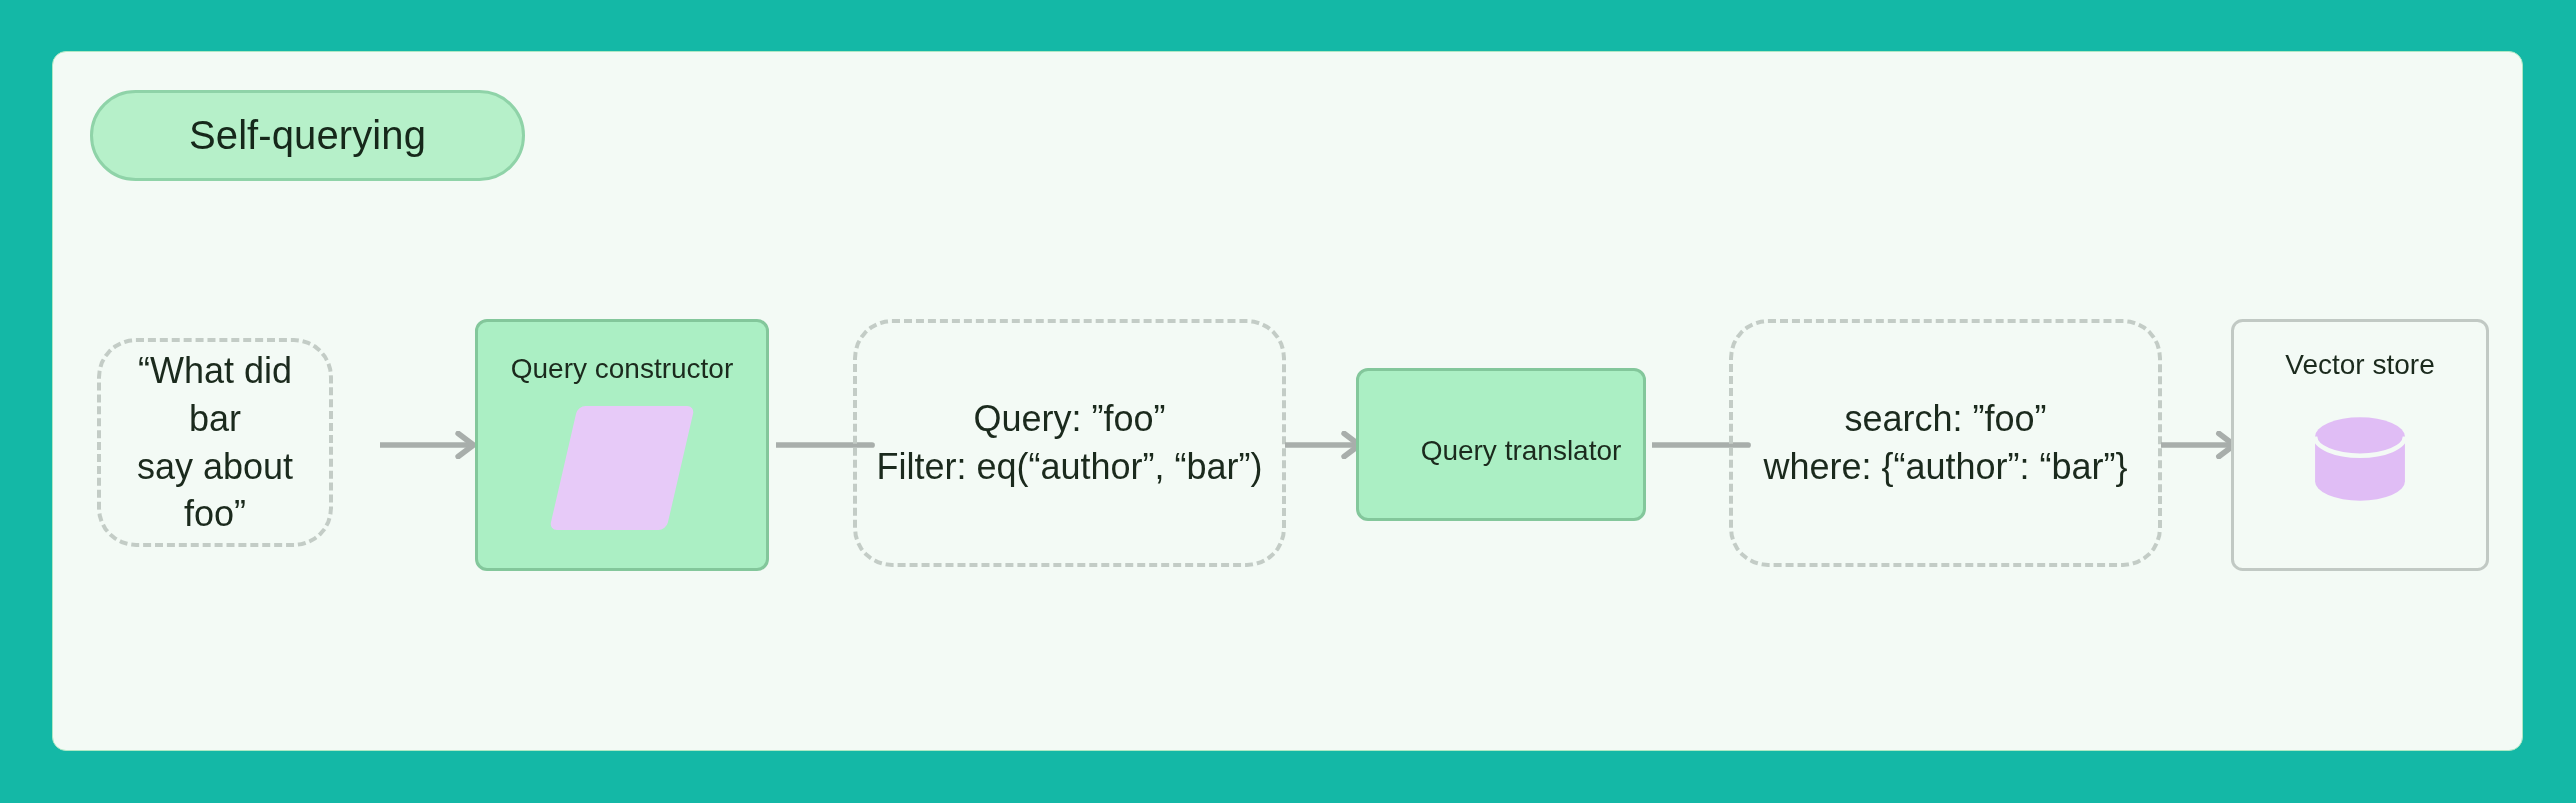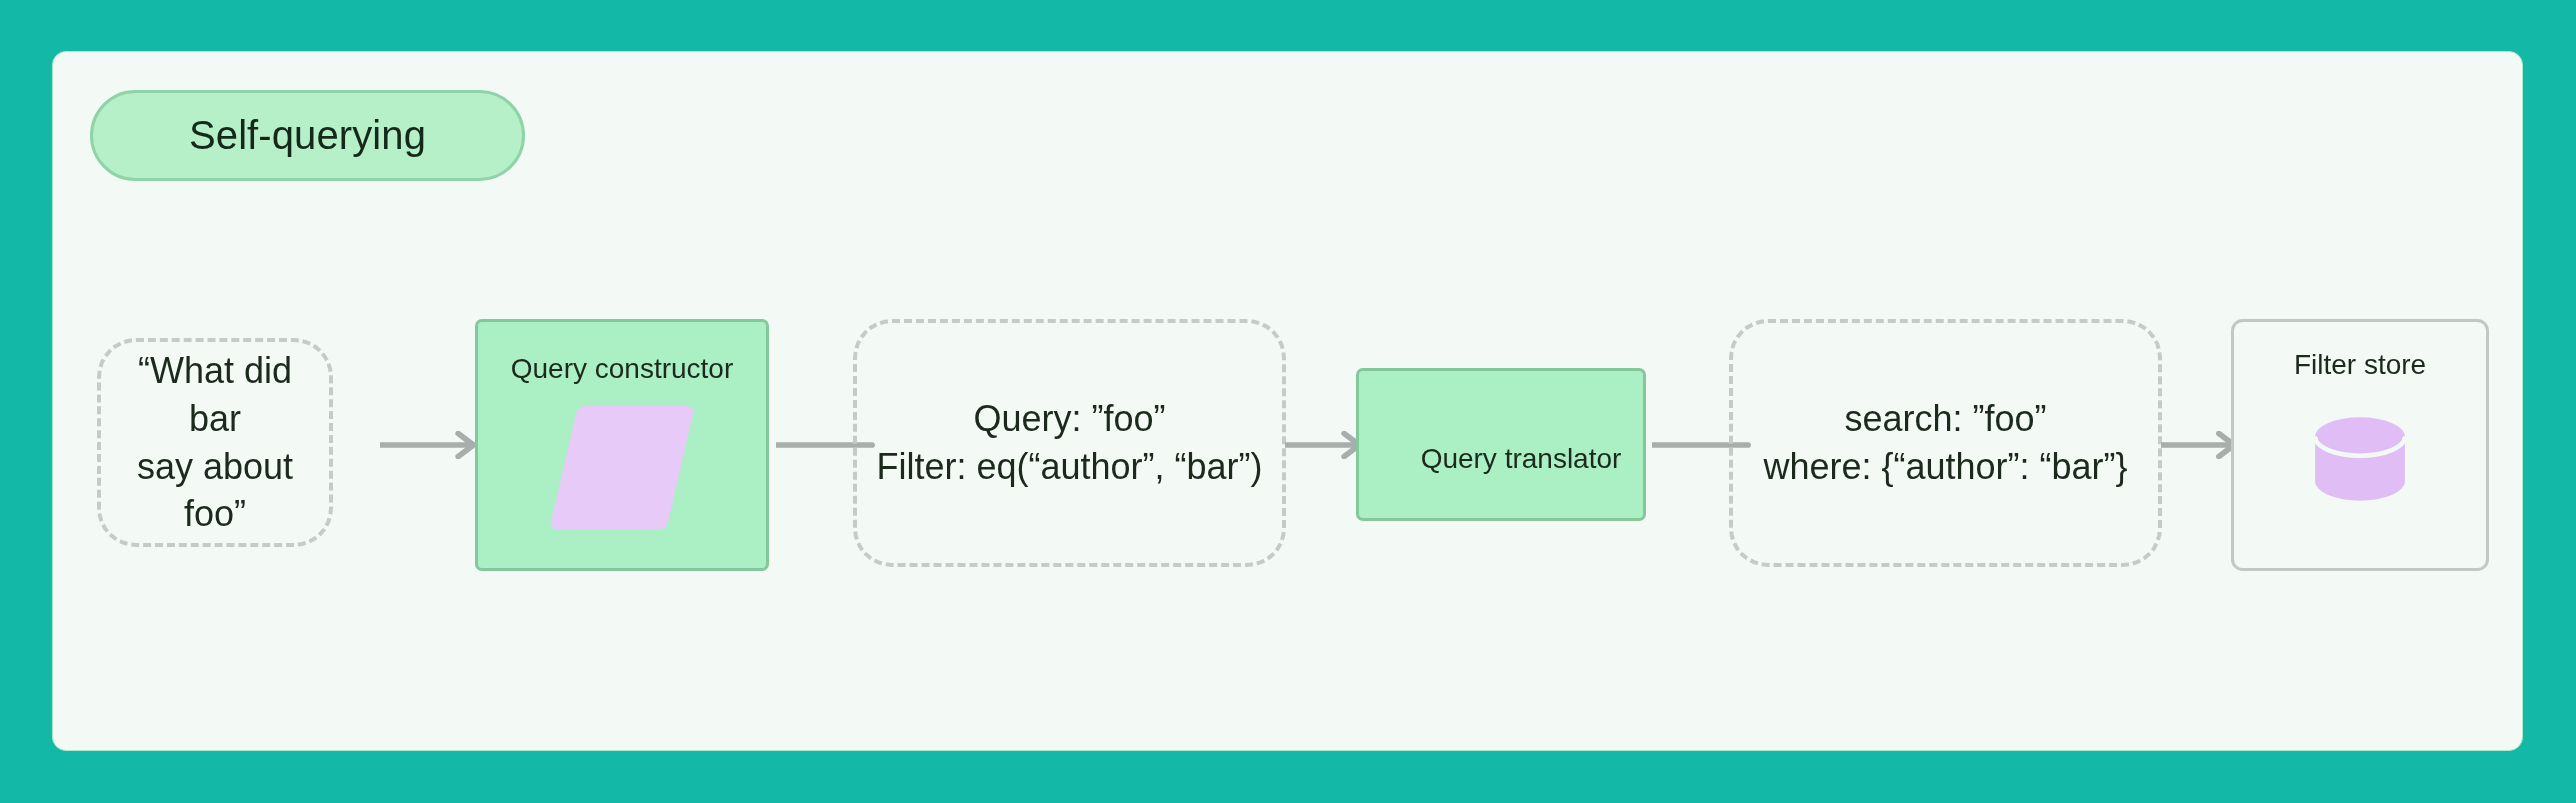--- a/index.html
+++ b/index.html
@@ -74,21 +74,21 @@
     justify-content: center;
     padding: 0 16.7px;
   }
 
   
   .process-node {
     position: absolute;
     box-sizing: border-box;
     background: #abefc4;
     border: 3.9px solid #83c79b;
-    border-radius: 7px;
+    border-radius: 12px;
     overflow: hidden;
   }
   .process-node .label {
     position: absolute;
     left: 0;
     right: 0;
     text-align: center;
     font-size: 28px;
     color: #1b2a1d;
   }
@@ -170,39 +170,39 @@
     <span class="node-text">Query: ”foo”
 Filter: eq(“author”, “bar”)</span>
   </div>
 
   <svg class="connector" style="left:1285px; top:431px; width:84px;" viewBox="0 0 130 44">
     <line x1="0" y1="22" x2="110" y2="22" stroke="#a8aeab" stroke-width="9" stroke-linecap="round"></line>
     <polyline points="92,4 116,22 92,40" fill="none" stroke="#a8aeab" stroke-width="9" stroke-linecap="round" stroke-linejoin="round"></polyline>
   </svg>
 
   <div class="process-node" style="left:1356px; top:368px; width:290px; height:153px;">
-    <div class="label" style="top:72px;padding-left:40px;">Query translator</div>
+    <div class="label" style="top:64px;padding-left:40px;">Query translator</div>
   </div>
 
   <svg class="connector" style="left:1652px; top:431px; width:103px;" viewBox="0 0 160 44">
     <line x1="0" y1="22" x2="150" y2="22" stroke="#a8aeab" stroke-width="9" stroke-linecap="round"></line>
   </svg>
 
   <div class="dashed-node" style="left:1729px; top:319px; width:433px; height:248px;align-items:center;">
     <span class="node-text">search: ”foo”
 where: {“author”: “bar”}</span>
   </div>
 
   <svg class="connector" style="left:2161px; top:431px; width:84px;" viewBox="0 0 130 44">
     <line x1="0" y1="22" x2="108" y2="22" stroke="#a8aeab" stroke-width="9" stroke-linecap="round"></line>
     <polyline points="90,4 114,22 90,40" fill="none" stroke="#a8aeab" stroke-width="9" stroke-linecap="round" stroke-linejoin="round"></polyline>
   </svg>
 
   <div class="store-node" style="left:2231px; top:319px; width:258px; height:252px;">
-    <div class="label" style="top:27px;">Filter store</div>
+    <div class="label" style="top:27px;">Vector store</div>
     <svg class="cylinder-icon" style="top:95px;" viewBox="0 0 148 130">
       <path d="M4,30 L4,100 A70,30 0 0,0 144,100 L144,30 Z" fill="#e0bdf5"></path>
       <ellipse cx="74" cy="30" rx="70" ry="30" fill="#e0bdf5"></ellipse>
       <path d="M4,30 A70,30 0 0,0 144,30" fill="none" stroke="#f3faf5" stroke-width="7"></path>
     </svg>
   </div>
 
 </div>
 
 

